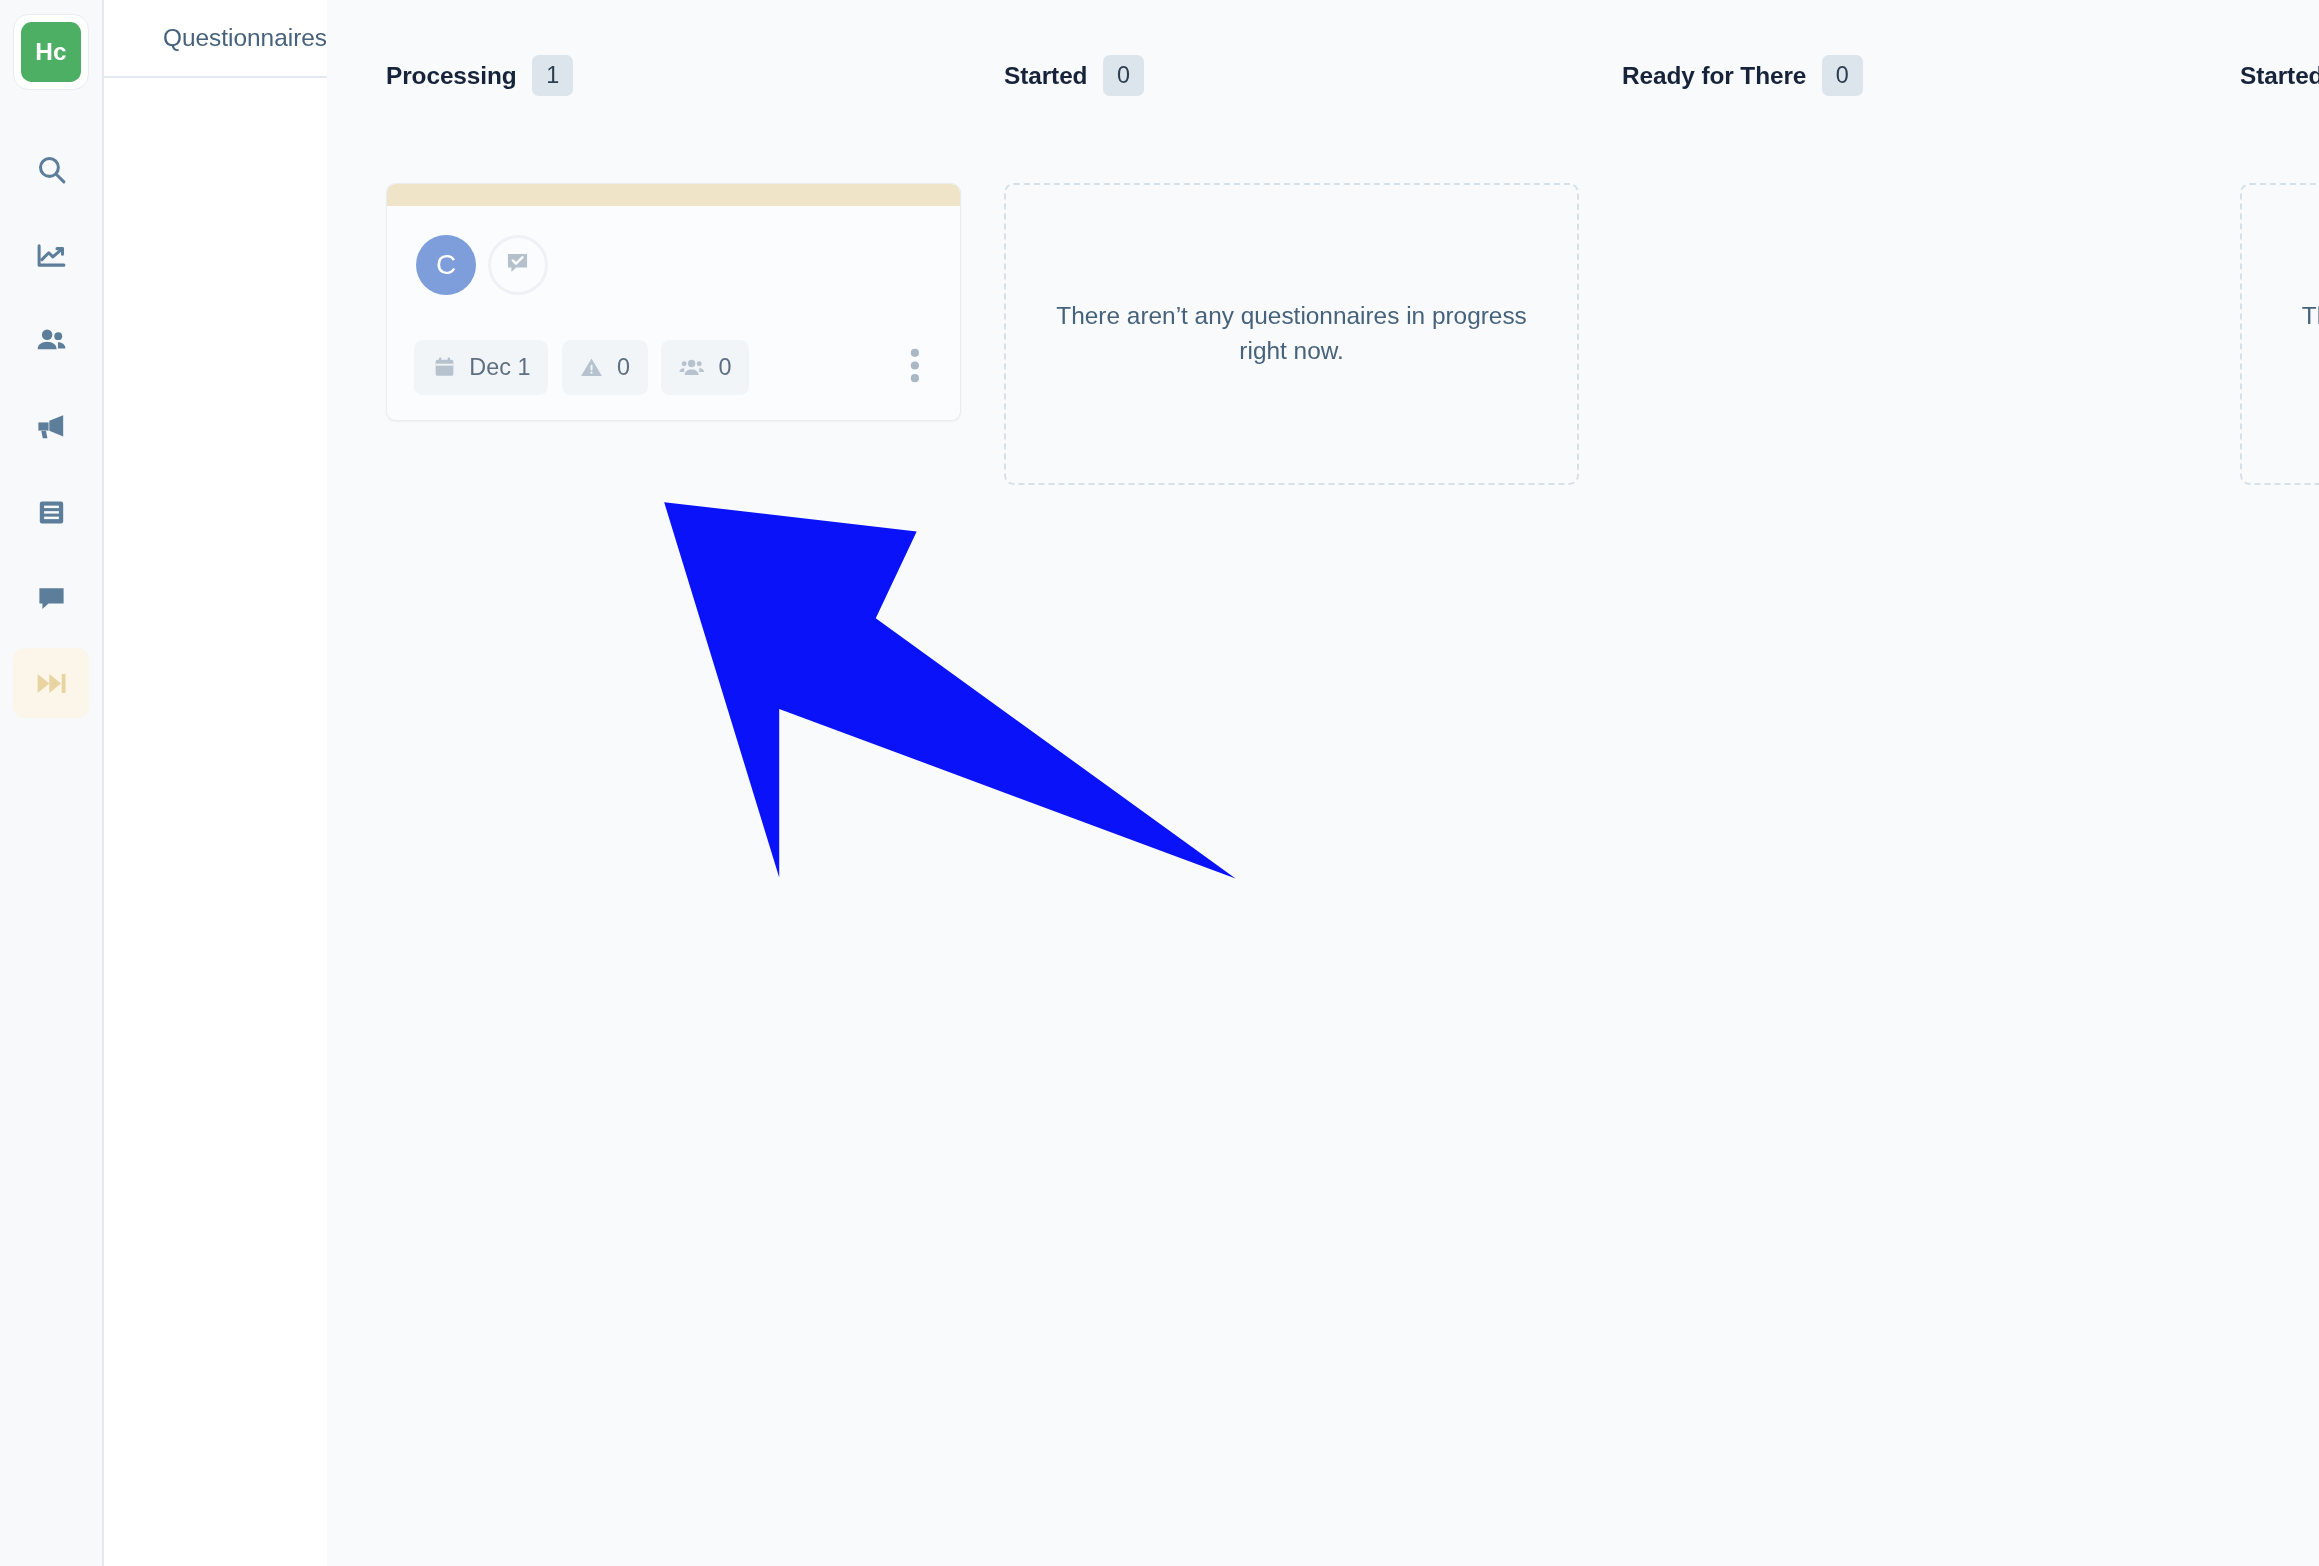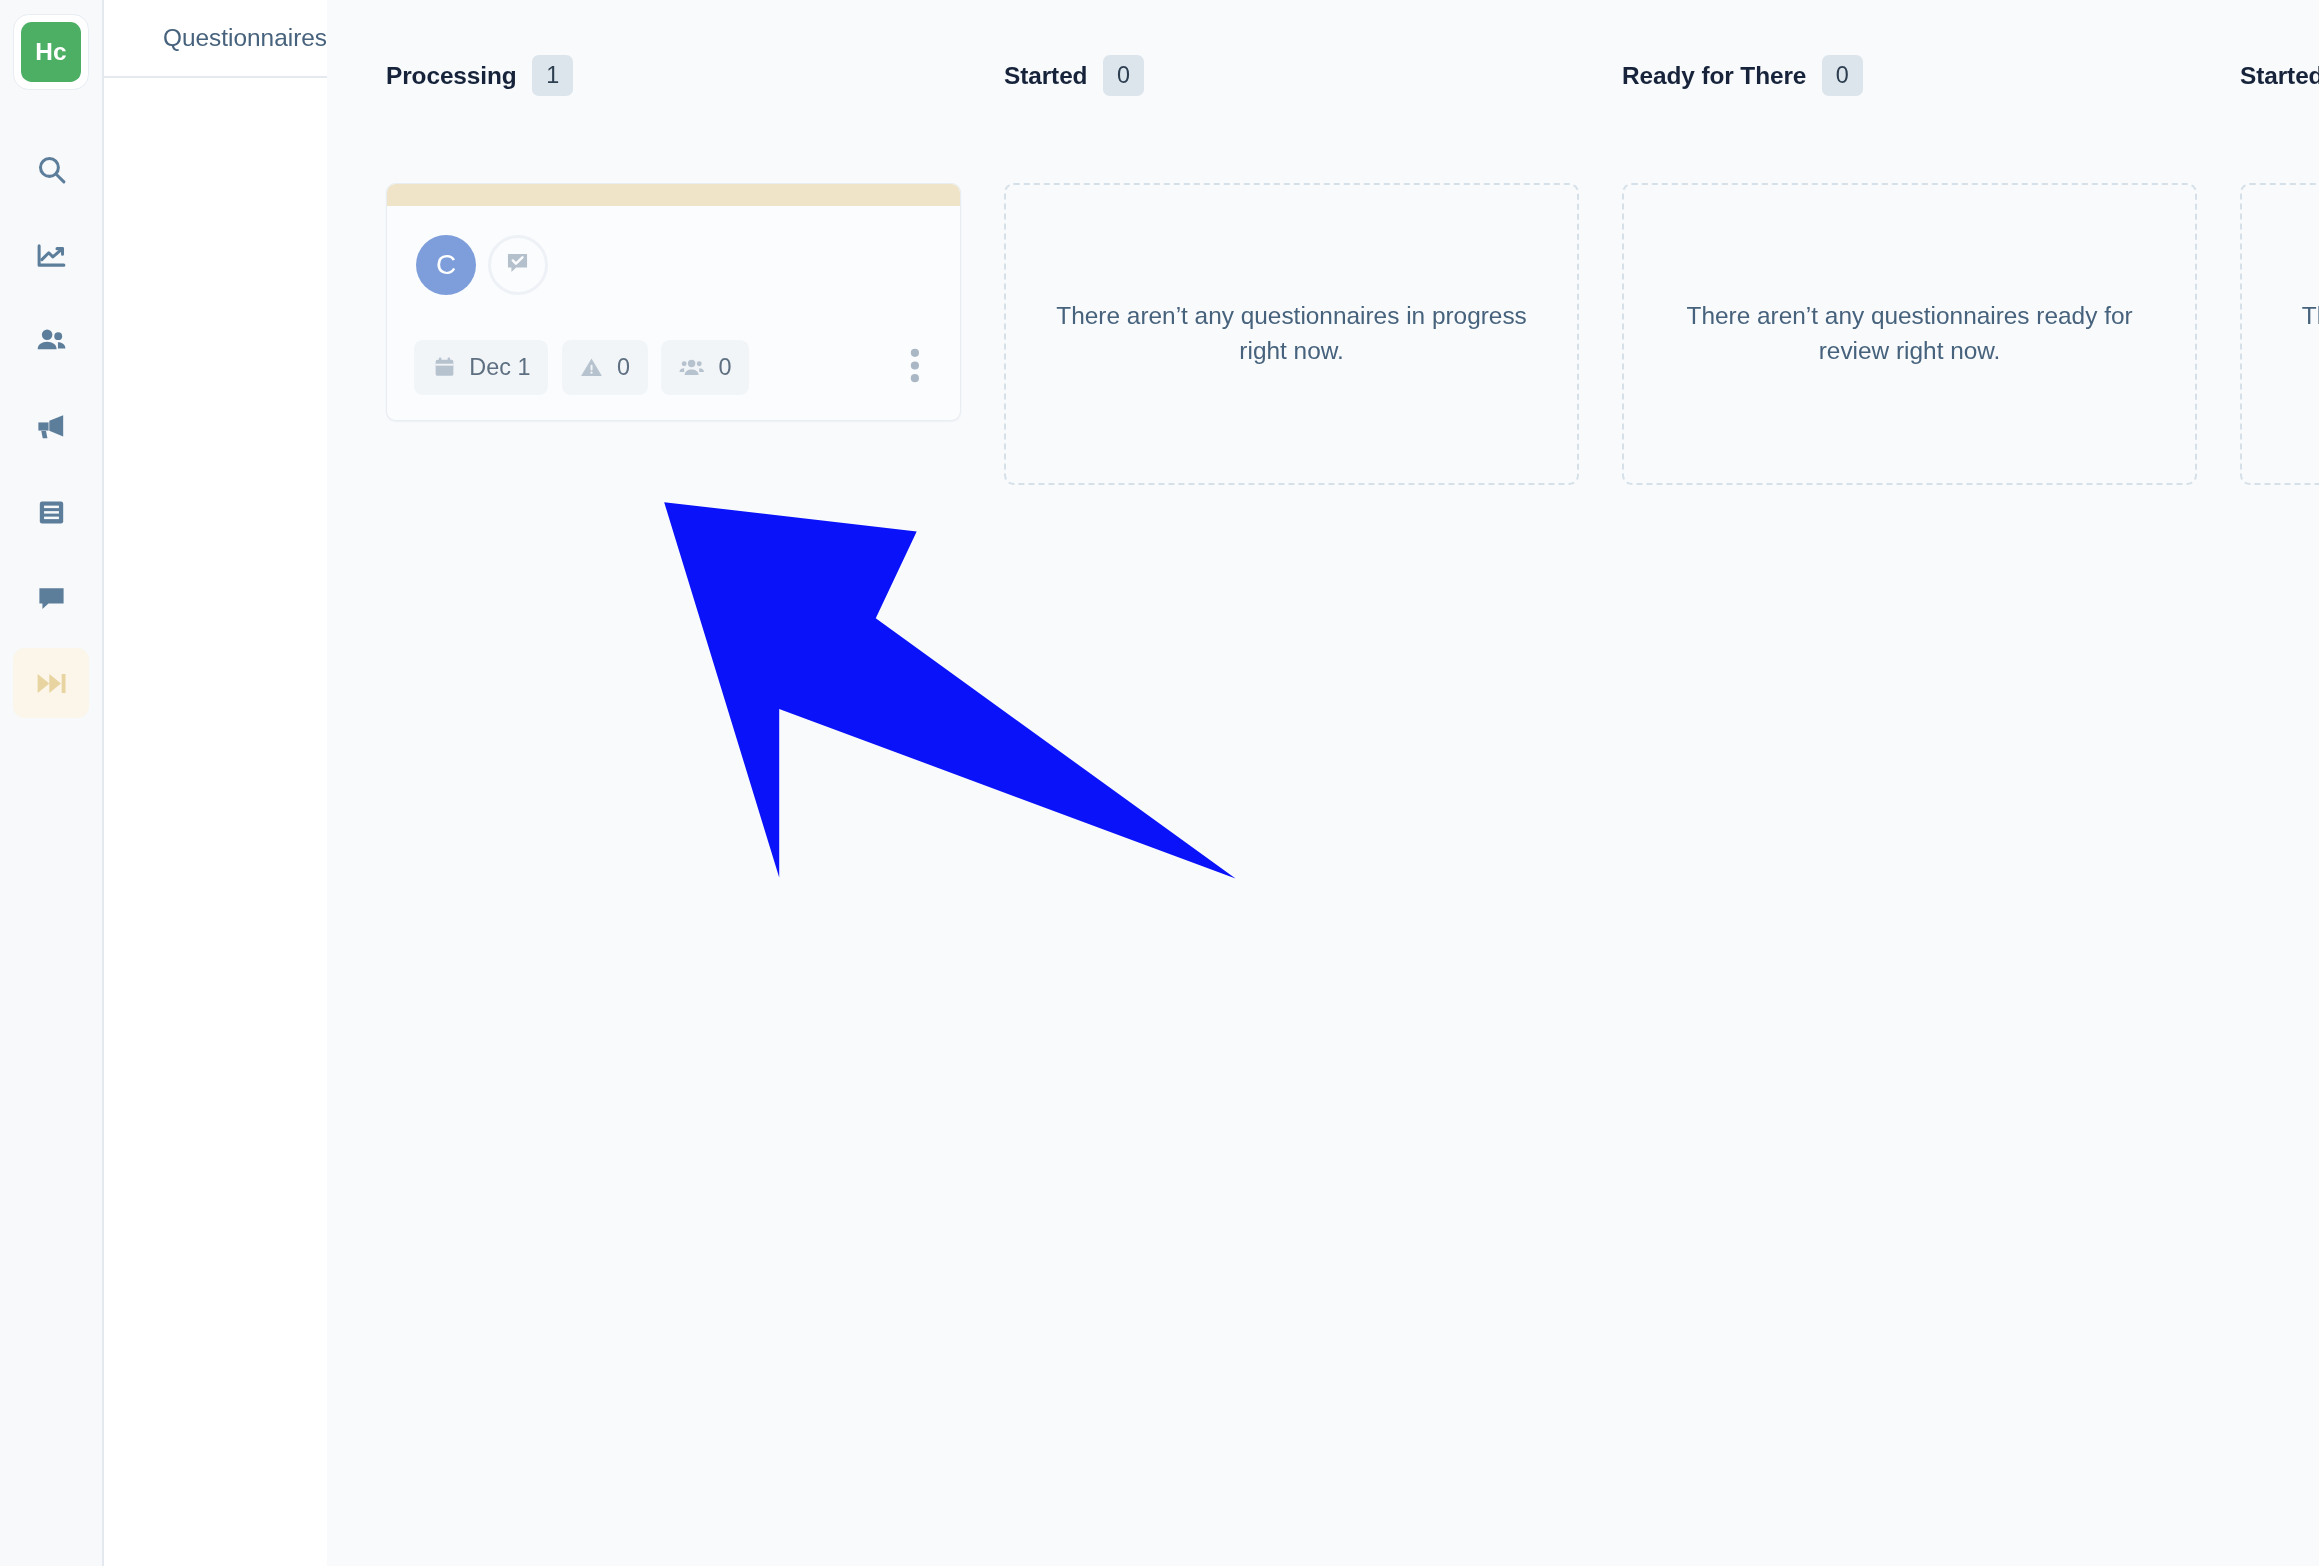--- a/index.html
+++ b/index.html
@@ -433,23 +433,20 @@
         <div class="empty">
           <div class="empty-text">There aren’t any questionnaires in progress right now.</div>
         </div>
       </div>
 
       <div class="column">
         <div class="col-head">
           <span class="col-title">Ready for There</span>
           <span class="col-badge">0</span>
         </div>
-        <div class="empty">
-          <div class="empty-text">There aren’t any questionnaires ready for review right now.</div>
-        </div>
       </div>
 
       <div class="column">
         <div class="col-head">
           <span class="col-title">Started</span>
           <span class="col-badge">0</span>
         </div>
         <div class="empty">
           <div class="empty-text">There aren’t any questionnaires approved right now.</div>
         </div>

